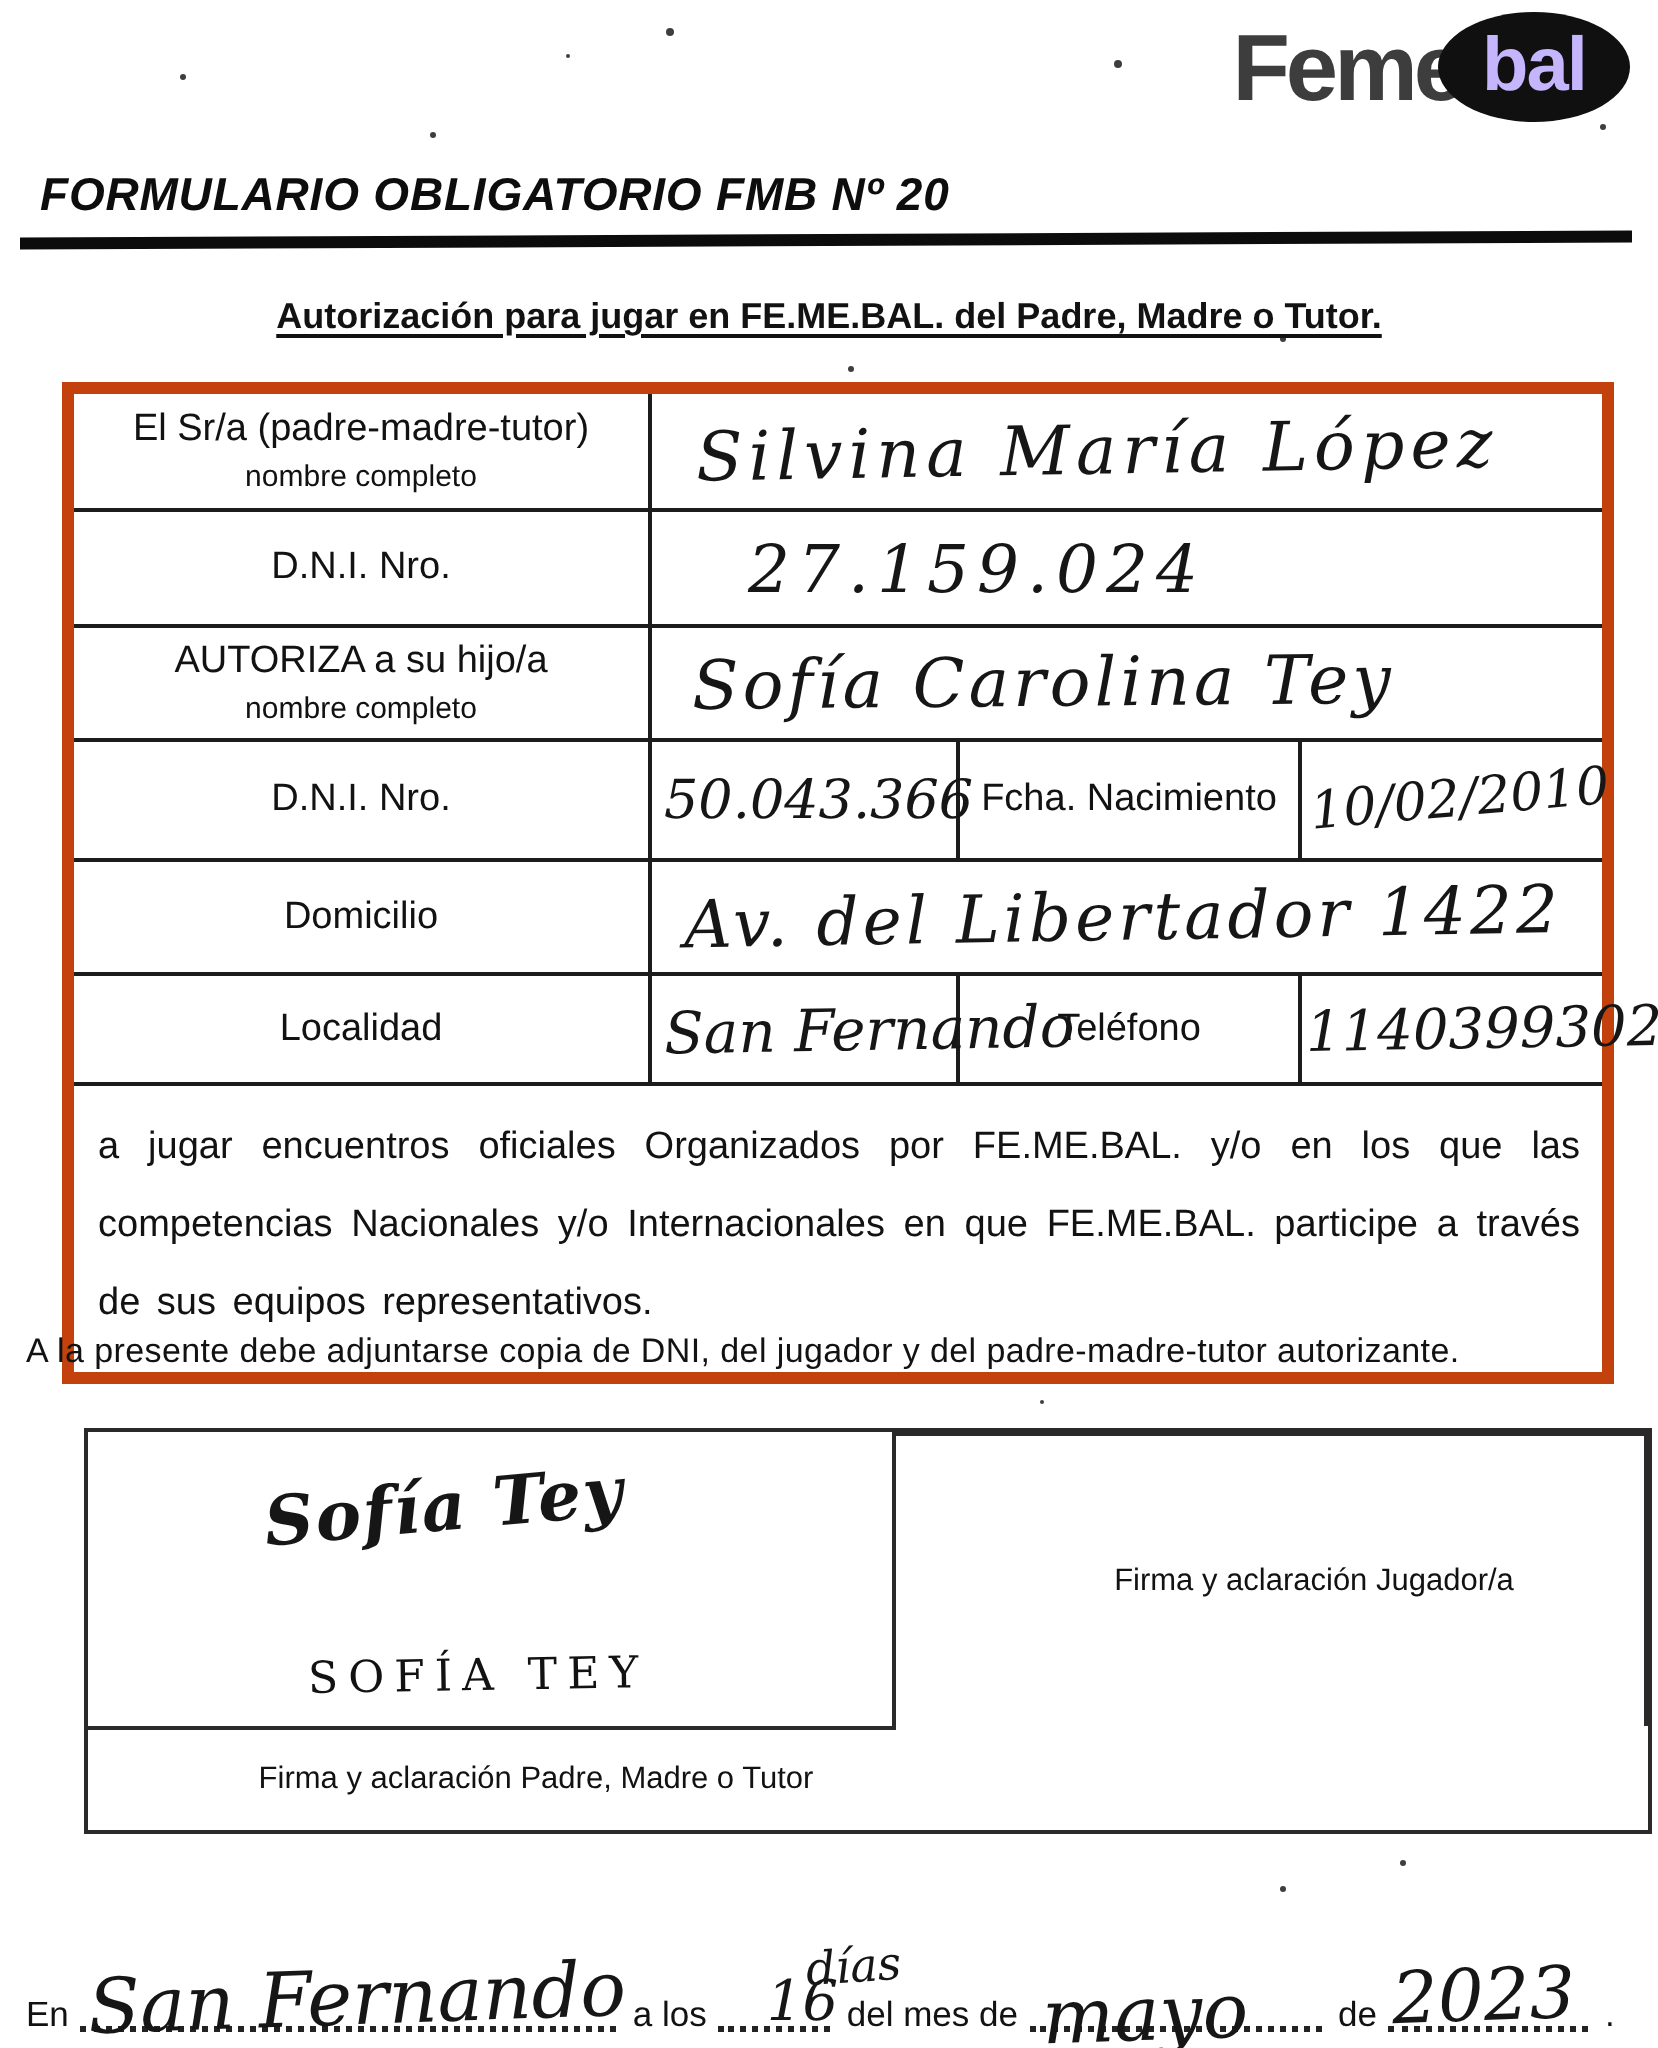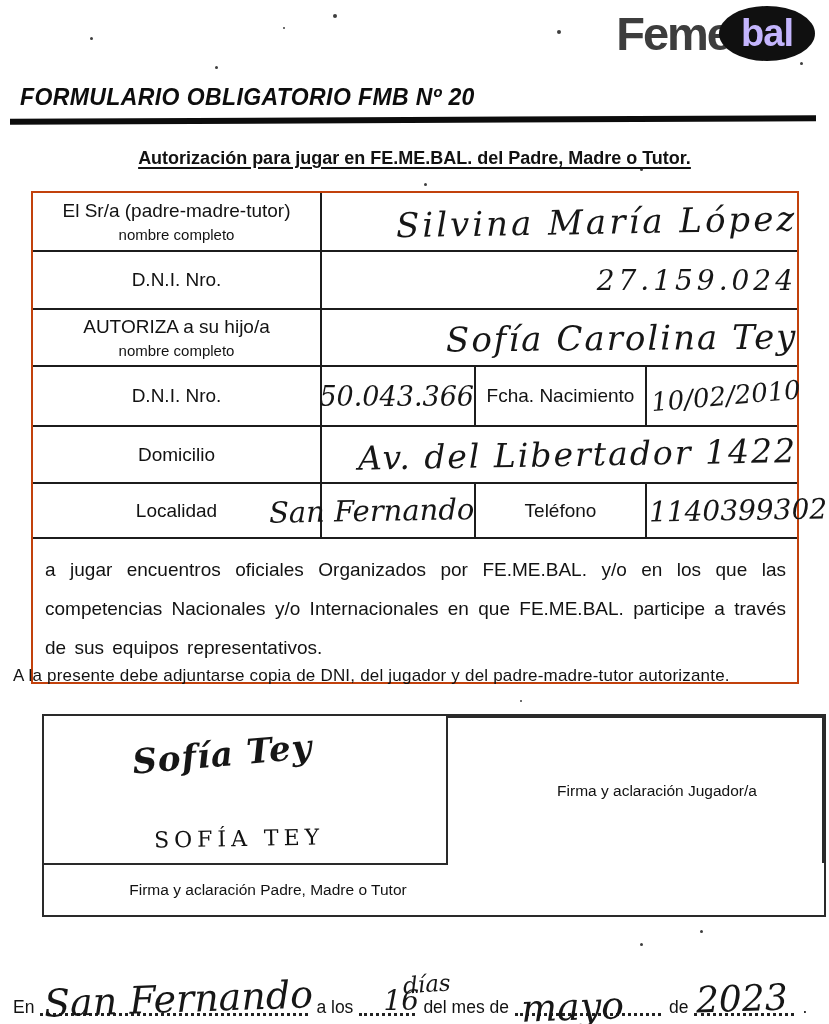--- a/index.html
+++ b/index.html
@@ -22,39 +22,39 @@
     font-style:italic; letter-spacing:0.4px; color:#0d0d0d;
   }
   .rule { position:absolute; top:117px; left:10px; width:806px; height:6px; background:#0c0c0c; transform:rotate(-0.25deg); }
   .heading {
     position:absolute; top:148px; left:0; width:100%; text-align:center;
     font-size:18px; font-weight:bold; text-decoration:underline;
     text-decoration-thickness:2px; text-underline-offset:3px;
   }
 
   
-  .form-table { position:absolute; top:191px; left:31px; width:764px; border:2px solid #c2410c; background:#fff; }
+  .form-table { position:absolute; top:191px; left:31px; width:764px; border:6px solid #c2410c; background:#fff; }
   .t-row { display:grid; border-bottom:2px solid #1c1c1c; }
   .t-row:last-child { border-bottom:none; }
   .cols-2 { grid-template-columns:289px 1fr; }
   .cols-4 { grid-template-columns:289px 154px 171px 1fr; }
   .cell {
     border-right:2px solid #1c1c1c; display:flex; flex-direction:column;
     align-items:center; justify-content:center; position:relative; overflow:visible;
   }
   .cell:last-child { border-right:none; }
   .label-main { font-size:19px; text-align:center; }
   .label-sub { font-size:15px; margin-top:4px; }
-  .value-cell { align-items:flex-end; }
+  .value-cell { align-items:flex-start; }
 
   .handwriting {
     font-family:"DejaVu Serif", serif; font-style:italic; white-space:nowrap; color:#161616;
   }
   .hw-row1 { font-size:34px; letter-spacing:3px; padding-left:22px; transform:rotate(-1deg); }
-  .hw-row2 { font-size:28px; letter-spacing:4px; }
+  .hw-row2 { font-size:33px; letter-spacing:4px; padding-left:48px; }
   .hw-row3 { font-size:34px; letter-spacing:2px; padding-left:20px; transform:rotate(-0.5deg); }
   .hw-dni2 { font-size:27px; padding-left:6px; }
   .hw-fnac { font-size:26px; padding-left:4px; transform:rotate(-5deg); }
   .hw-dom  { font-size:33px; letter-spacing:2px; padding-left:16px; transform:rotate(-1deg); }
   .hw-loc  { font-size:29px; padding-left:6px; z-index:2; transform:rotate(-1deg); }
   .hw-tel  { font-size:28px; padding-left:2px; transform:rotate(-1deg); }
 
   .clause {
     padding:12px 11px 14px 12px; font-size:19px; line-height:2.05;
     text-align:justify; word-spacing:3px;

